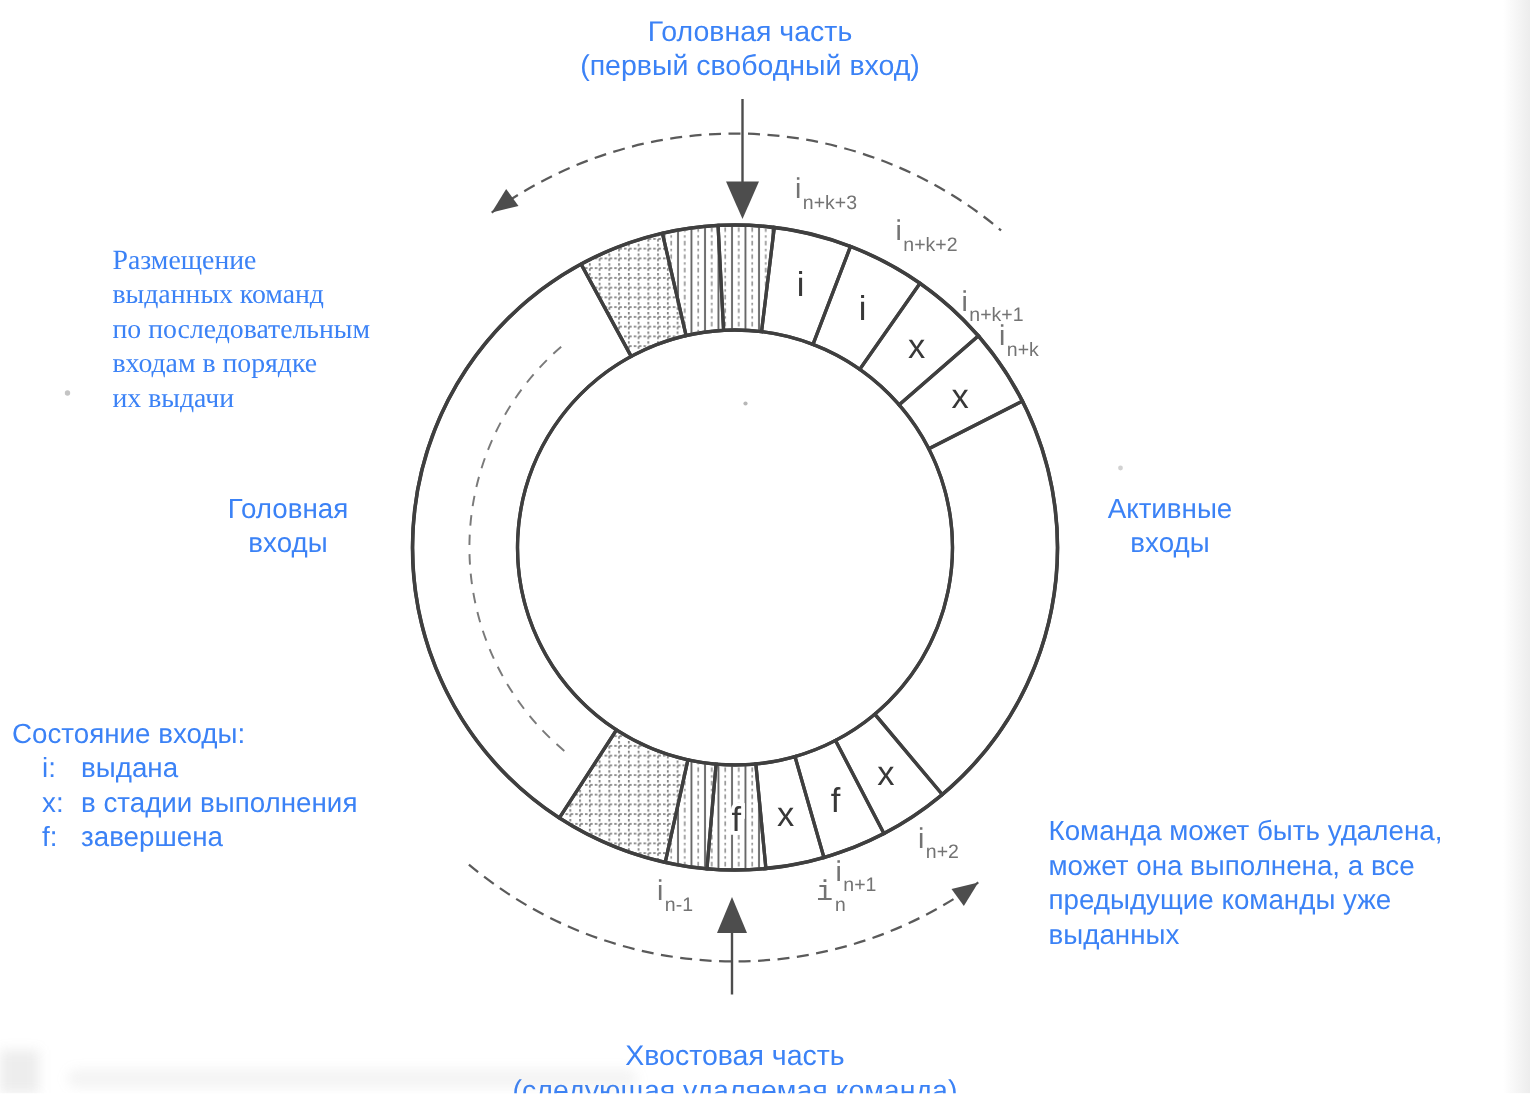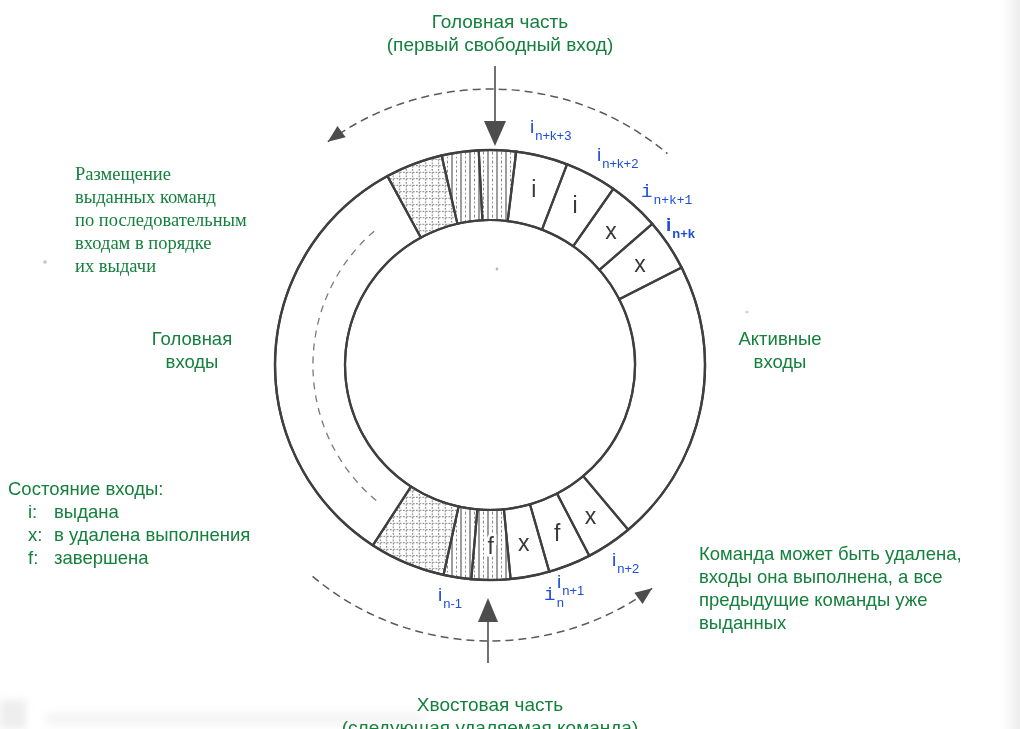--- a/index.html
+++ b/index.html
@@ -1,23 +1,23 @@
 <!DOCTYPE html>
 <html><head>
 <meta charset="utf-8">
 <style>
   html,body{margin:0;padding:0;background:#fff;}
   #page{
     position:relative;width:1020px;height:729px;background:#fff;overflow:hidden;
     font-family:"Liberation Sans",sans-serif;color:#3d3d3d;
   }
   #diagram-svg{position:absolute;left:0;top:0;}
-  .txt{position:absolute;font-size:18.5px;line-height:23px;color:#15803d;white-space:nowrap;}
+  .txt{position:absolute;font-size:18.5px;line-height:23px;color:#3b82f6;white-space:nowrap;}
   .center{text-align:center;}
-  .entry-label{position:absolute;font-size:19px;color:#1d4ed8;white-space:nowrap;}
+  .entry-label{position:absolute;font-size:19px;color:#737373;white-space:nowrap;}
   .entry-label sub{font-size:13px;position:relative;top:2px;left:1px;}
   .legend-item{display:flex;padding-left:20px;}
   .legend-key{width:26px;flex:0 0 26px;}
   
   .edge-band{position:absolute;right:0;top:0;width:18px;height:729px;
     background:linear-gradient(to right,rgba(140,140,140,0) 0%,rgba(140,140,140,0.16) 100%);}
   .smudge-bottom{position:absolute;left:45px;top:713px;width:380px;height:12px;
     background:rgba(150,150,150,0.10);filter:blur(4px);border-radius:8px;}
   .smudge-corner{position:absolute;left:0;top:700px;width:26px;height:29px;
     background:rgba(130,130,130,0.14);filter:blur(4px);}
@@ -113,50 +113,50 @@
   </div>
 
   <div class="txt" style="left:8px;top:477px;">
     <div>Состояние входы:</div>
     <div class="legend-item">
       <span class="legend-key">i:</span>
       <span>выдана</span>
     </div>
     <div class="legend-item">
       <span class="legend-key">x:</span>
-      <span>в удалена выполнения</span>
+      <span>в стадии выполнения</span>
     </div>
     <div class="legend-item">
       <span class="legend-key">f:</span>
       <span>завершена</span>
     </div>
   </div>
 
   <div class="txt" style="left:699px;top:542px;">
     <div>Команда может быть удалена,</div>
-    <div>входы она выполнена, а все</div>
+    <div>может она выполнена, а все</div>
     <div>предыдущие команды уже</div>
     <div>выданных</div>
   </div>
 
   <div class="txt center" style="left:300px;top:677px;width:380px;font-size:19px;line-height:23px;margin-top:16px;">
     <div>Хвостовая часть</div>
     <div>(следующая удаляемая команда)</div>
   </div>
 
   <div class="entry-label" style="left:530px;top:116px;">
     <span>i</span><sub>n+k+3</sub>
   </div>
   <div class="entry-label" style="left:597px;top:144px;">
     <span>i</span><sub>n+k+2</sub>
   </div>
-  <div class="entry-label" style="left:641px;top:181px;font-family:Liberation Mono, monospace;">
+  <div class="entry-label" style="left:641px;top:191px;">
     <span>i</span><sub>n+k+1</sub>
   </div>
-  <div class="entry-label" style="left:666px;top:214px;font-weight:bold;">
+  <div class="entry-label" style="left:666px;top:214px;">
     <span>i</span><sub>n+k</sub>
   </div>
   <div class="entry-label" style="left:612px;top:549px;">
     <span>i</span><sub>n+2</sub>
   </div>
   <div class="entry-label" style="left:557px;top:571px;">
     <span>i</span><sub>n+1</sub>
   </div>
   <div class="entry-label" style="left:544px;top:584px;font-family:Liberation Mono, monospace;">
     <span>i</span><sub>n</sub>

